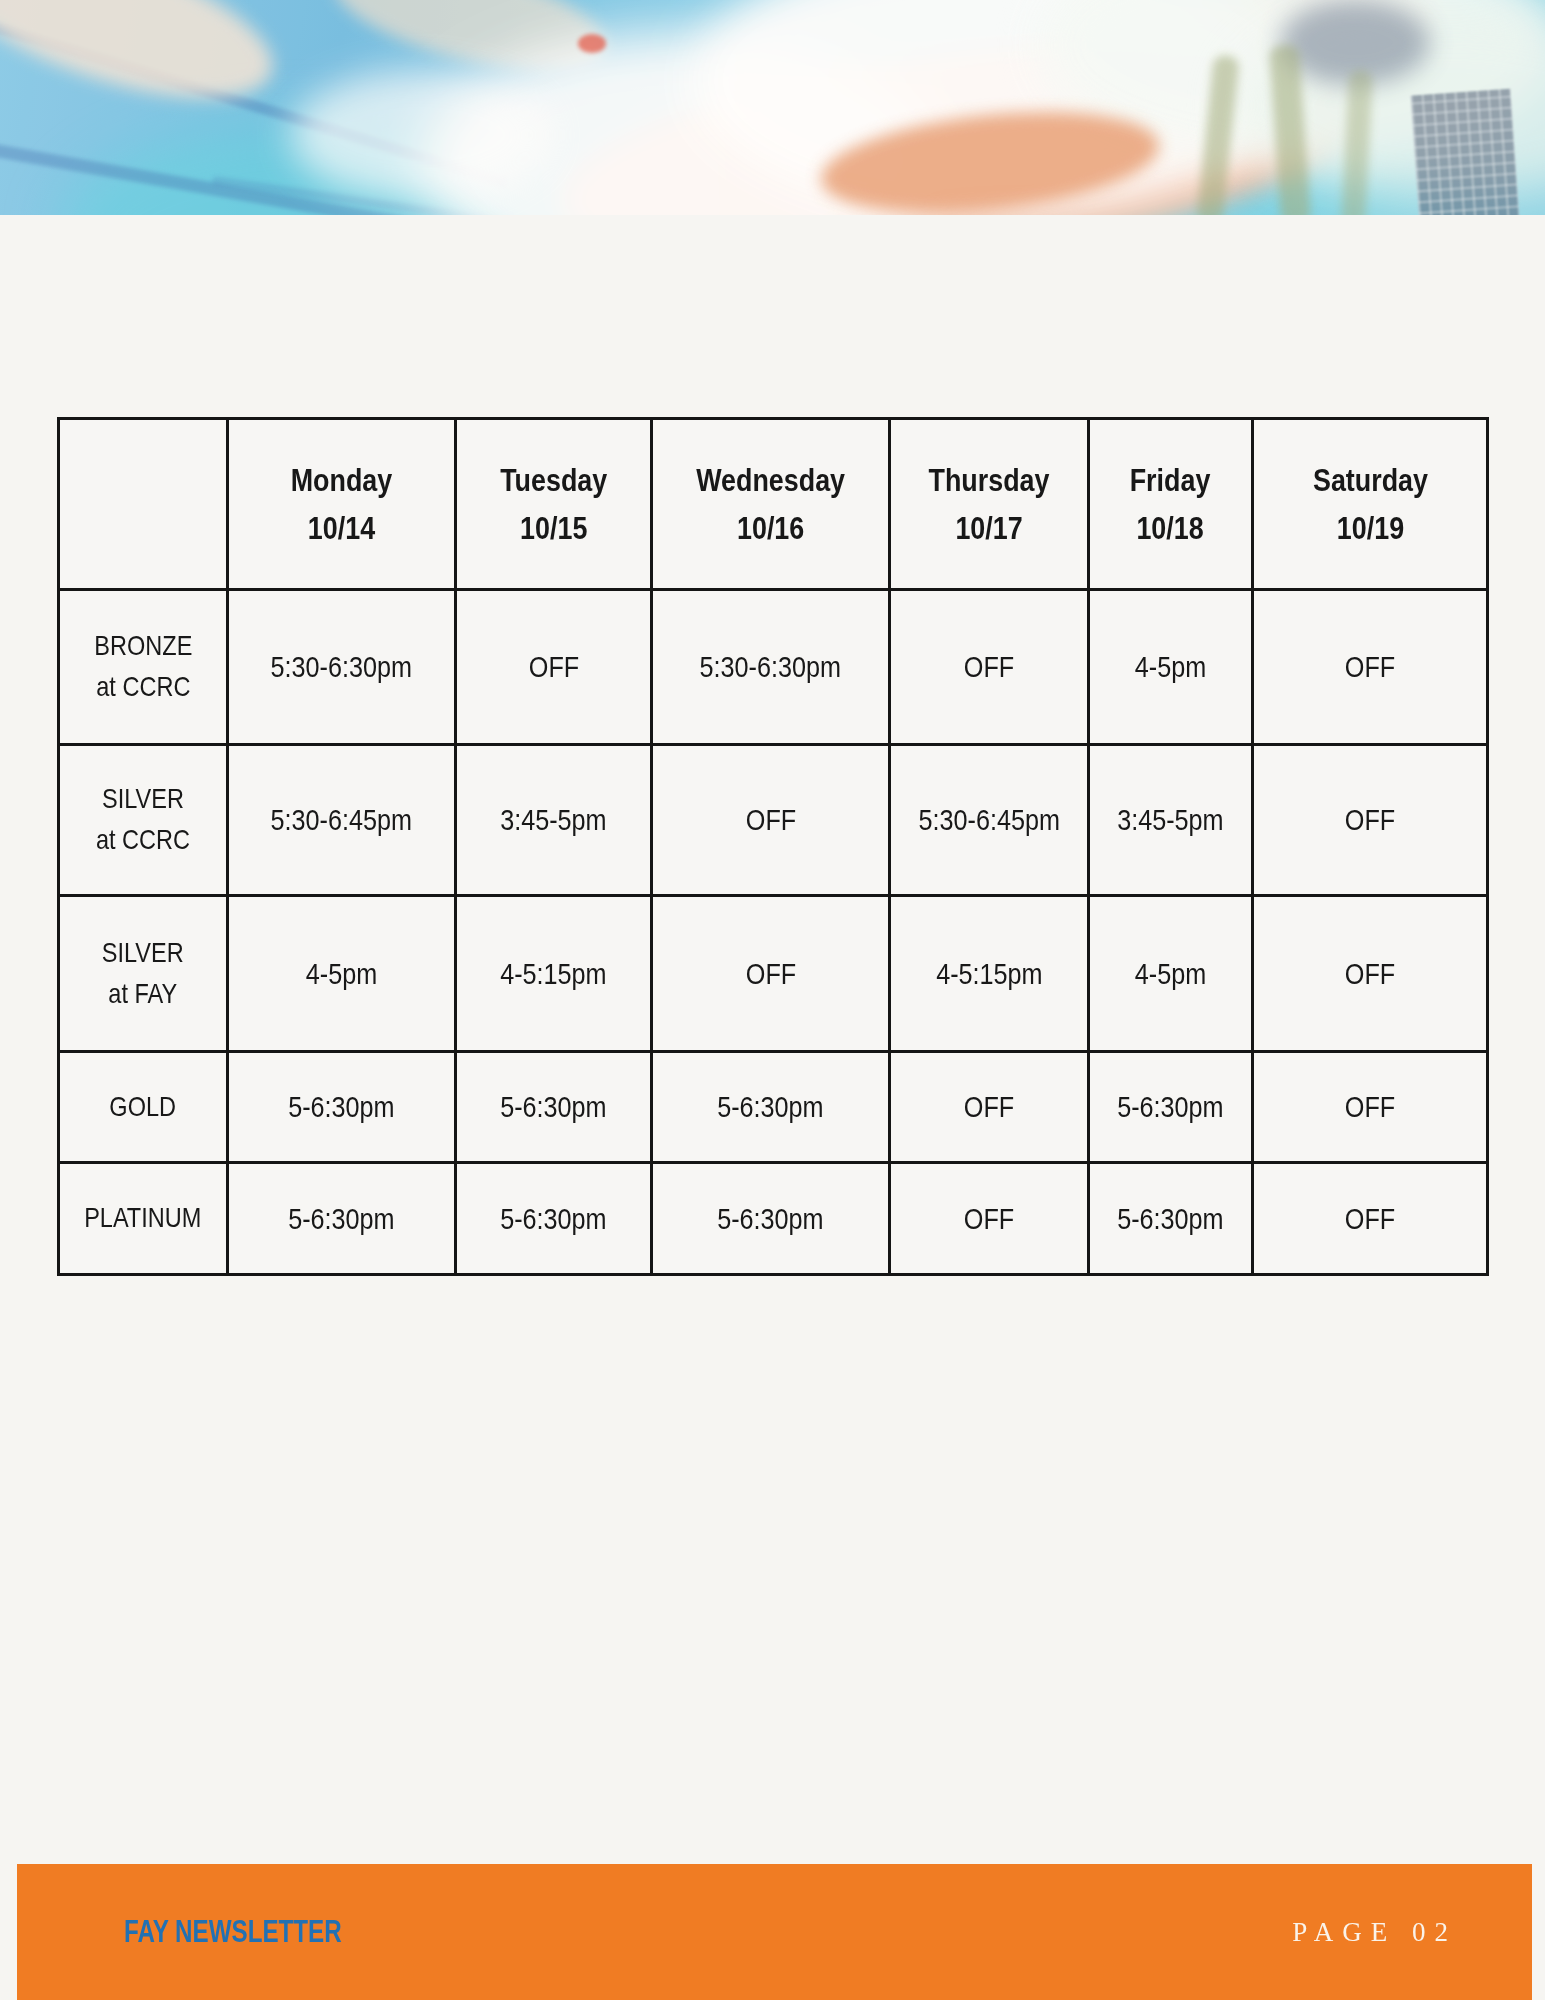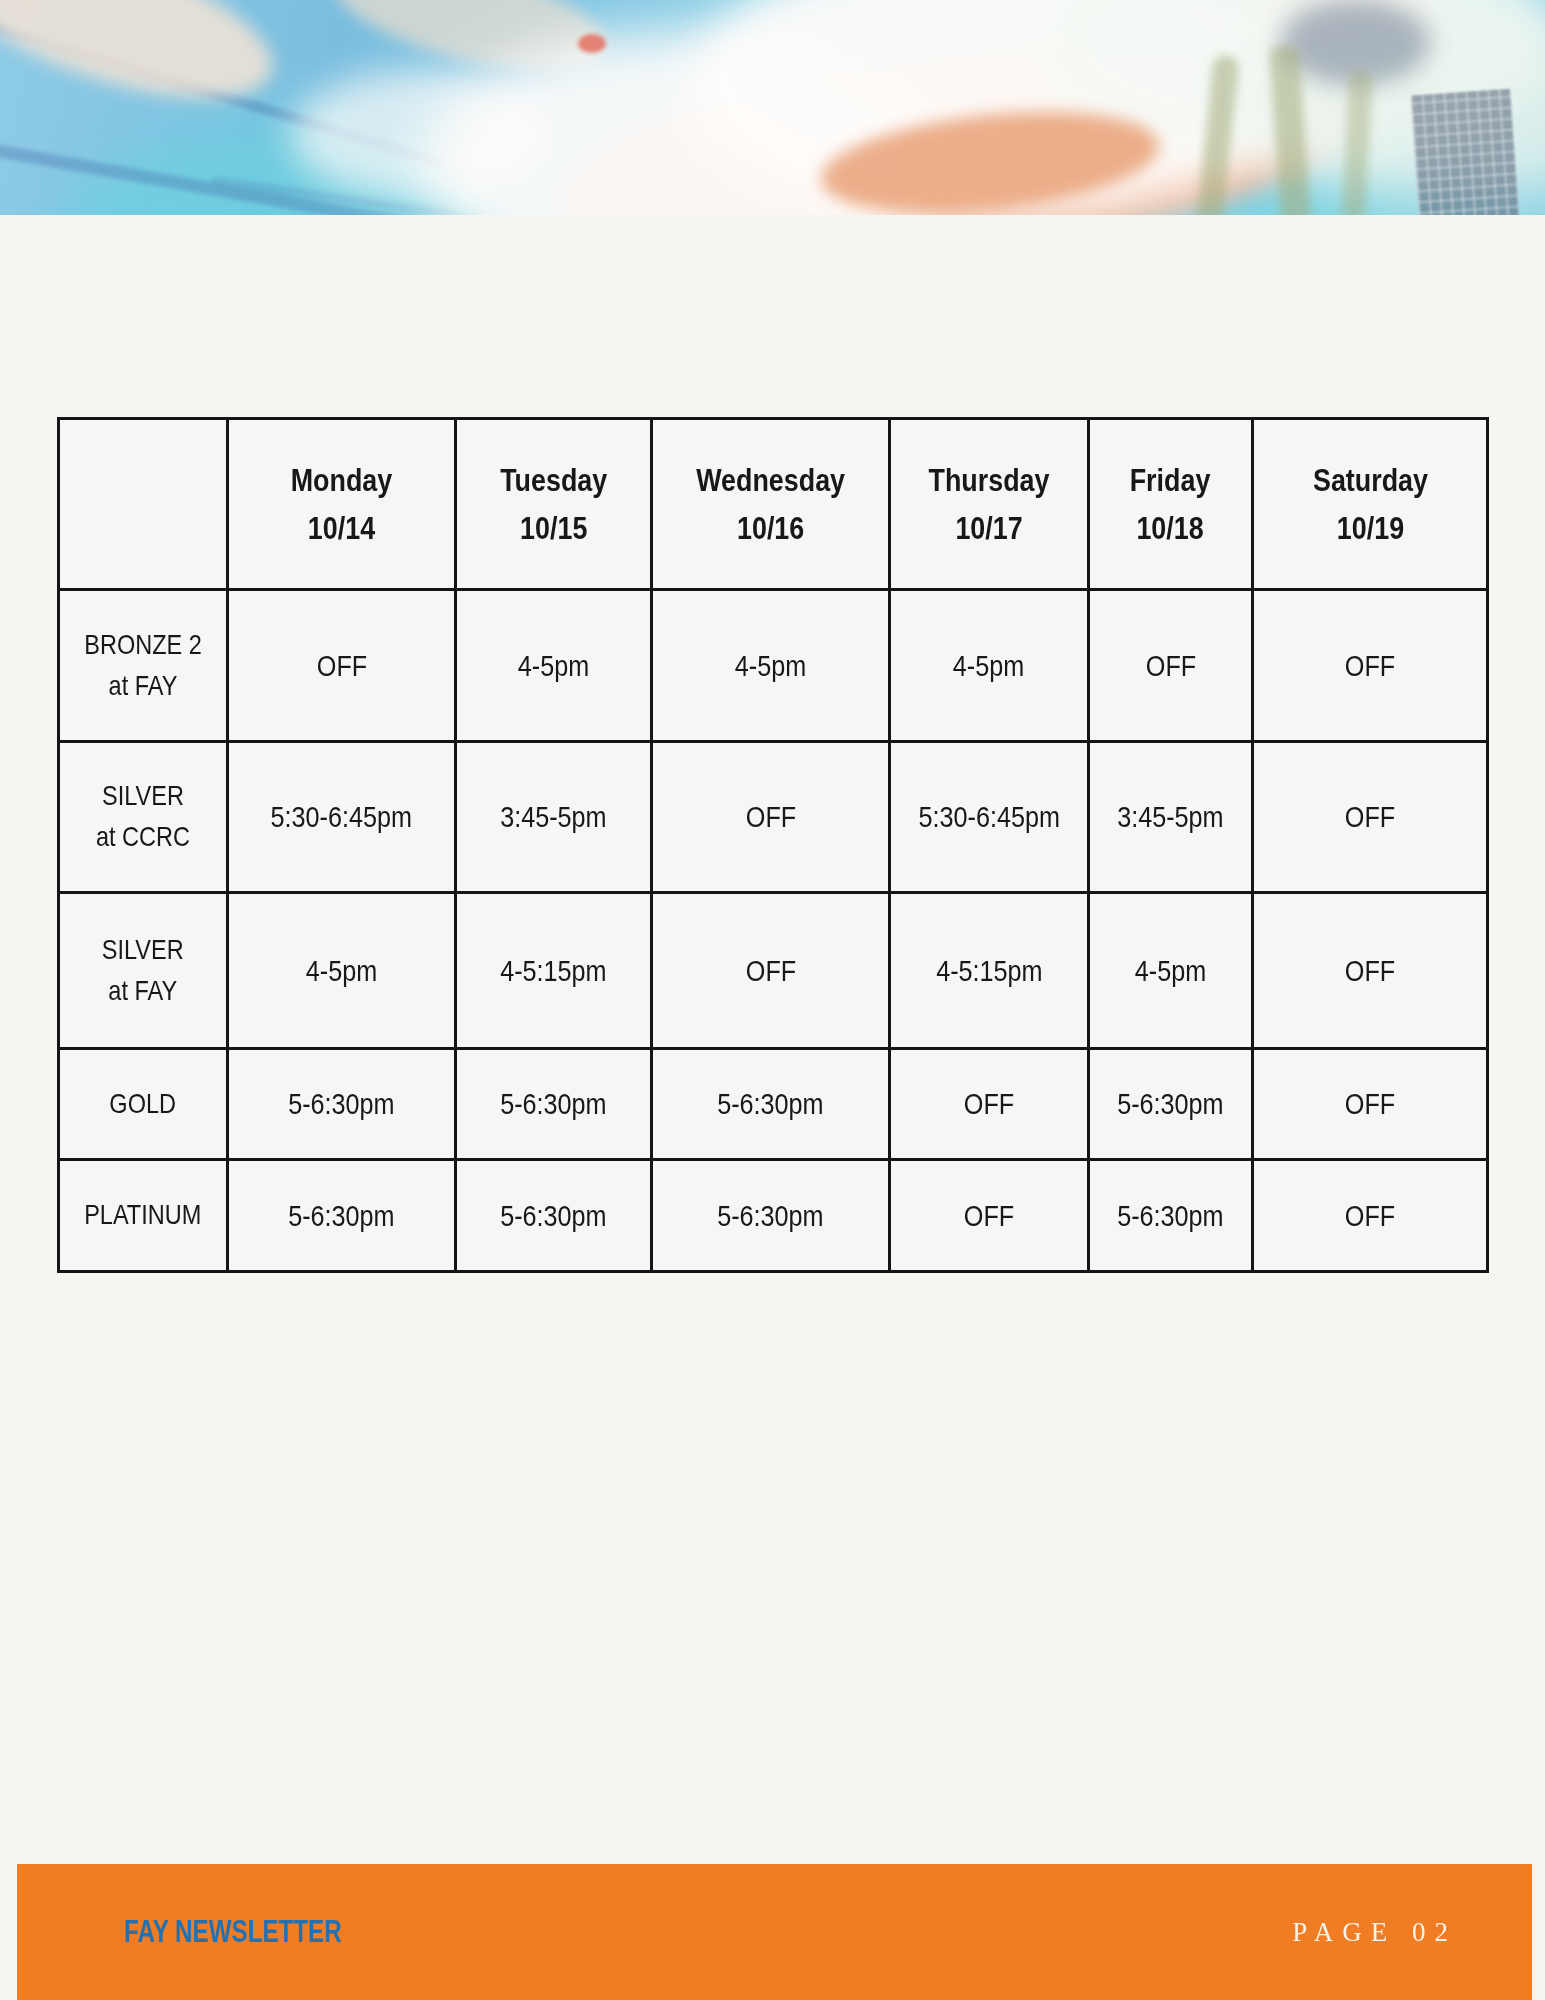--- a/index.html
+++ b/index.html
@@ -124,27 +124,27 @@
         <th></th>
         <th><span class="cond"><span class="dayname">Monday</span><span class="daydate">10/14</span></span></th>
         <th><span class="cond"><span class="dayname">Tuesday</span><span class="daydate">10/15</span></span></th>
         <th><span class="cond"><span class="dayname">Wednesday</span><span class="daydate">10/16</span></span></th>
         <th><span class="cond"><span class="dayname">Thursday</span><span class="daydate">10/17</span></span></th>
         <th><span class="cond"><span class="dayname">Friday</span><span class="daydate">10/18</span></span></th>
         <th><span class="cond"><span class="dayname">Saturday</span><span class="daydate">10/19</span></span></th>
       </tr>
     </thead>
     <tbody>
-      <tr class="rh3">
-        <th><span class="cond"><span class="lbl1">BRONZE 2</span><span class="lbl2">at FAY</span></span></th>
+      <tr class="rh1">
+        <th><span class="cond"><span class="lbl1">BRONZE</span><span class="lbl2">at CCRC</span></span></th>
+        <td><span class="cond cellval">5:30-6:30pm</span></td>
+        <td><span class="cond cellval">OFF</span></td>
+        <td><span class="cond cellval">5:30-6:30pm</span></td>
         <td><span class="cond cellval">OFF</span></td>
         <td><span class="cond cellval">4-5pm</span></td>
-        <td><span class="cond cellval">4-5pm</span></td>
-        <td><span class="cond cellval">4-5pm</span></td>
-        <td><span class="cond cellval">OFF</span></td>
         <td><span class="cond cellval">OFF</span></td>
       </tr>
       <tr class="rh4">
         <th><span class="cond"><span class="lbl1">SILVER</span><span class="lbl2">at CCRC</span></span></th>
         <td><span class="cond cellval">5:30-6:45pm</span></td>
         <td><span class="cond cellval">3:45-5pm</span></td>
         <td><span class="cond cellval">OFF</span></td>
         <td><span class="cond cellval">5:30-6:45pm</span></td>
         <td><span class="cond cellval">3:45-5pm</span></td>
         <td><span class="cond cellval">OFF</span></td>

